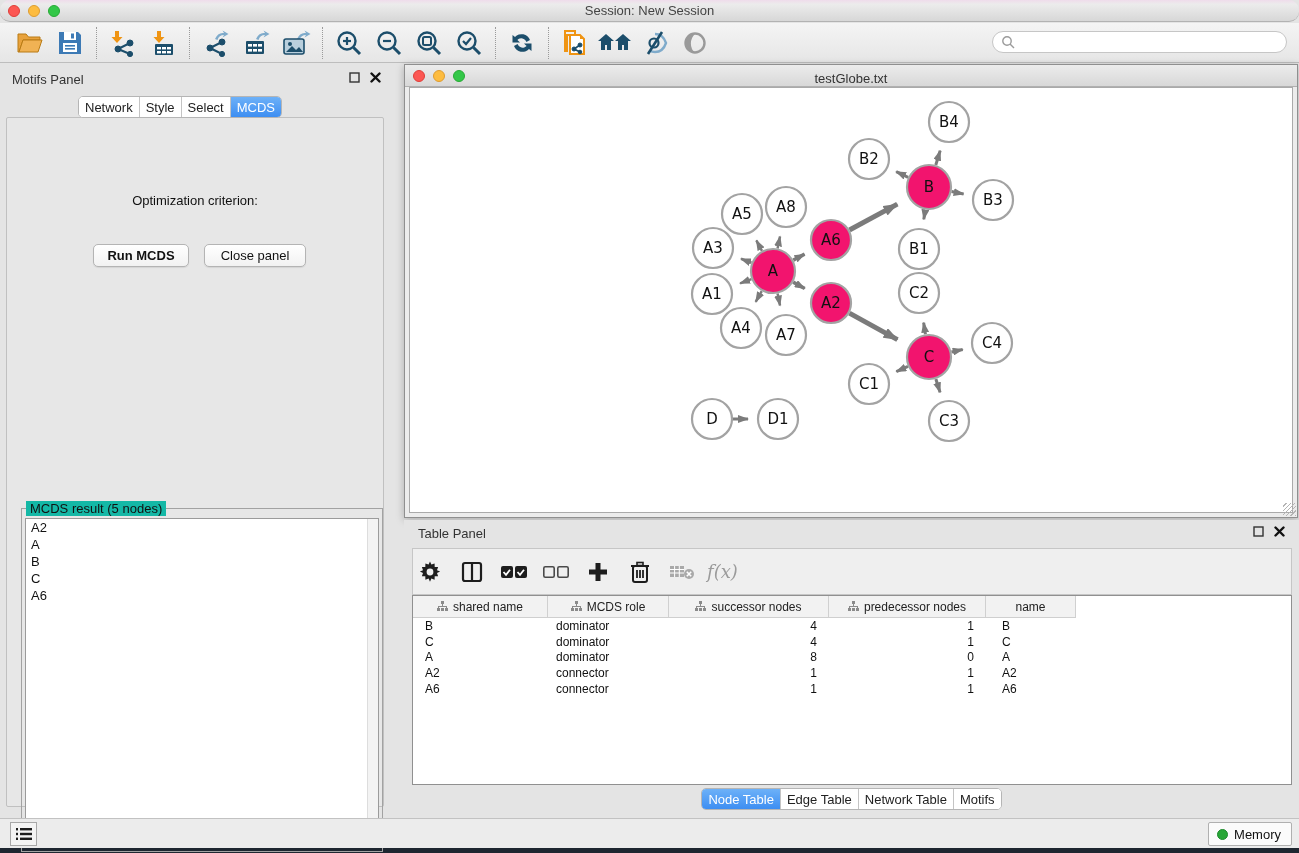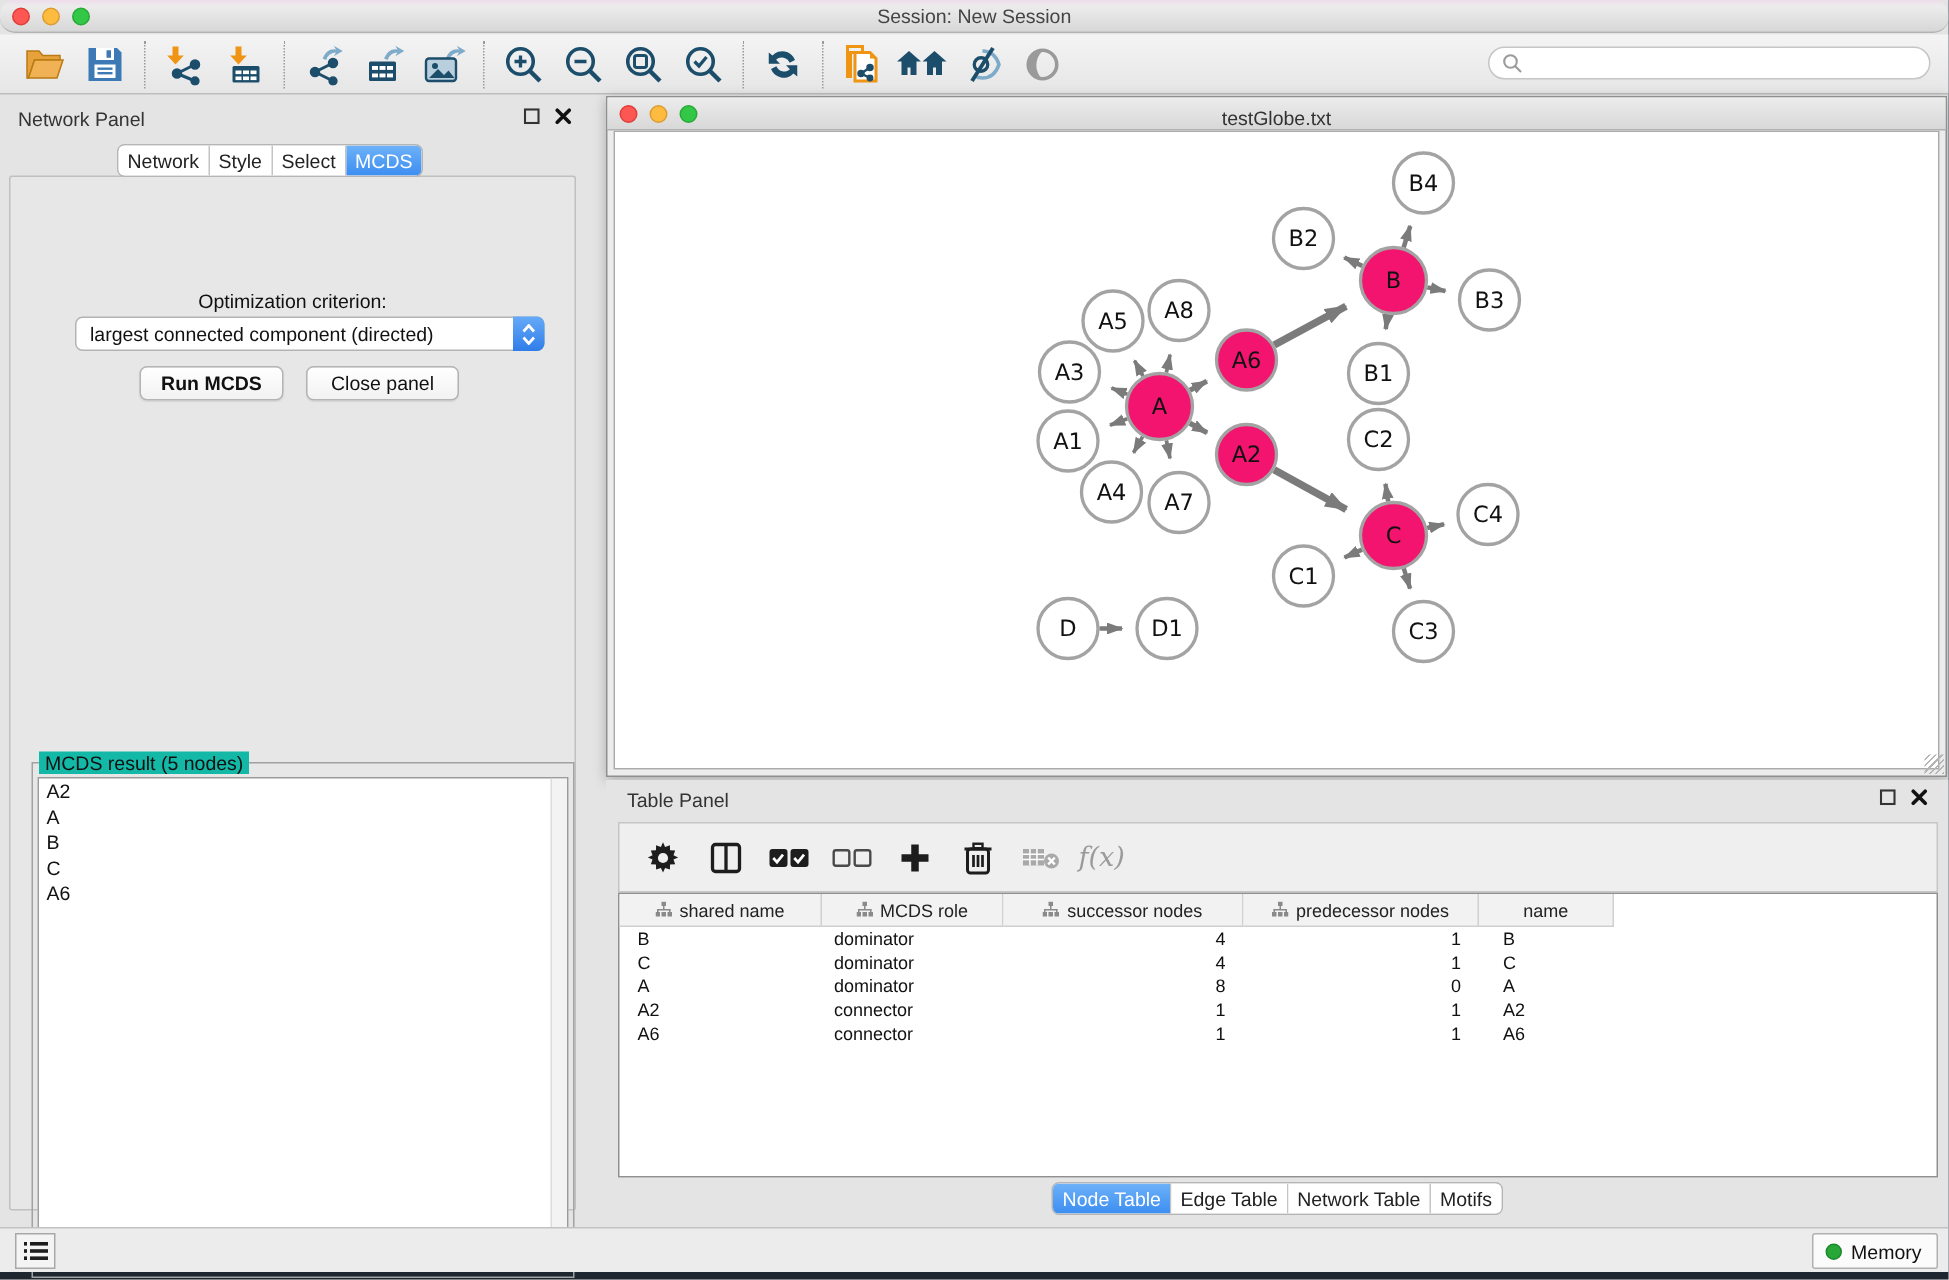--- a/index.html
+++ b/index.html
@@ -60,21 +60,21 @@
   .net-title { font-size:13px; color:#333; }
   .net-canvas { position:absolute; left:4px; top:22px; right:4px; bottom:4px; background:#fff; border:1px solid #aaa; }
   .net-canvas svg { position:absolute; left:-4px; top:0; }
   .resize-grip { position:absolute; right:1px; bottom:1px; width:13px; height:13px;
     background:repeating-linear-gradient(135deg, transparent 0 2px, #b5b5b5 2px 3px); }
 
   
   .table-panel { position:absolute; left:404px; top:520px; width:895px; height:298px; background:#e4e4e4; }
   .tp-title { position:absolute; left:14px; top:6px; font-size:13px; color:#333; }
   .tp-toolbar { position:absolute; left:8px; top:28px; width:880px; height:47px;
-    background:#efefef; border:1px solid #c6c6c6; display:flex; align-items:center; padding-left:12px; gap:8px; }
+    background:#efefef; border:1px solid #c6c6c6; display:flex; align-items:center; padding-left:0; gap:8px; }
   .tp-btn { width:34px; height:36px; display:flex; align-items:center; justify-content:center; }
   .fx { font-family:"DejaVu Serif", serif; font-style:italic; font-size:18px; color:#9b9b9b; }
   .tp-table { position:absolute; left:8px; top:75px; width:880px; height:190px; background:#fff; border:1px solid #909090; overflow:hidden; }
   .tp-head { display:flex; height:22px; }
   .th { background:#f2f2f2; border-right:1px solid #d0d0d0; border-bottom:1px solid #cfcfcf;
     display:flex; align-items:center; justify-content:center; gap:5px; font-size:12px; color:#222; position:relative; }
   .tr { display:flex; height:15.8px; align-items:center; }
   .td { font-size:12px; color:#111; white-space:nowrap; }
   .tp-tabs { position:absolute; left:0; top:268px; width:100%; display:flex; justify-content:center; }
 
@@ -255,42 +255,31 @@
     <div class="search-wrap">
       <svg width="14" height="14" viewBox="0 0 14 14">
           <circle cx="6" cy="6" r="4.2" fill="none" stroke="#9b9b9b" stroke-width="1.4"></circle>
           <line x1="9" y1="9" x2="13" y2="13" stroke="#9b9b9b" stroke-width="1.4"></line>
         </svg>
       <input type="text" placeholder="" style="">
     </div>
   </div>
 
   <div class="control-panel">
-    <div class="cp-header">Network Panel</div>
+    <div class="cp-header">Motifs Panel</div>
     <div class="panel-winbtns" style="right:10px;">
       <svg width="11" height="11" viewBox="0 0 11 11">
           <rect x="1" y="1" width="9" height="9" fill="none" stroke="#333" stroke-width="1.4"></rect>
         </svg>
       <svg width="11" height="11" viewBox="0 0 11 11">
           <path d="M1.5 1.5 L9.5 9.5 M9.5 1.5 L1.5 9.5" stroke="#111" stroke-width="2.4" stroke-linecap="round"></path>
         </svg>
     </div>
     <div class="cp-box">
       <div class="opt-label">Optimization criterion:</div>
-      <div class="dropdown">
-        <div class="dd-text">largest connected component (directed)</div>
-        <div class="dd-cap">
-          <svg width="9" height="6" viewBox="0 0 9 6">
-              <path d="M1 5 L4.5 1 L8 5" fill="none" stroke="#fff" stroke-width="1.8"></path>
-            </svg>
-          <svg width="9" height="6" viewBox="0 0 9 6">
-              <path d="M1 1 L4.5 5 L8 1" fill="none" stroke="#fff" stroke-width="1.8"></path>
-            </svg>
-        </div>
-      </div>
       <div class="mac-btn" style="left:86px; top:126px; width:96px;font-weight:bold;">Run MCDS</div>
       <div class="mac-btn" style="left:197px; top:126px; width:102px;">Close panel</div>
       <div class="result-fieldset">
         <div class="result-legend">MCDS result (5 nodes)</div>
         <div class="result-list" id="result-list">
           <div class="result-scroll"></div>
         <div class="result-item">A2</div>
             <div class="result-item">A</div>
             <div class="result-item">B</div>
             <div class="result-item">C</div>

